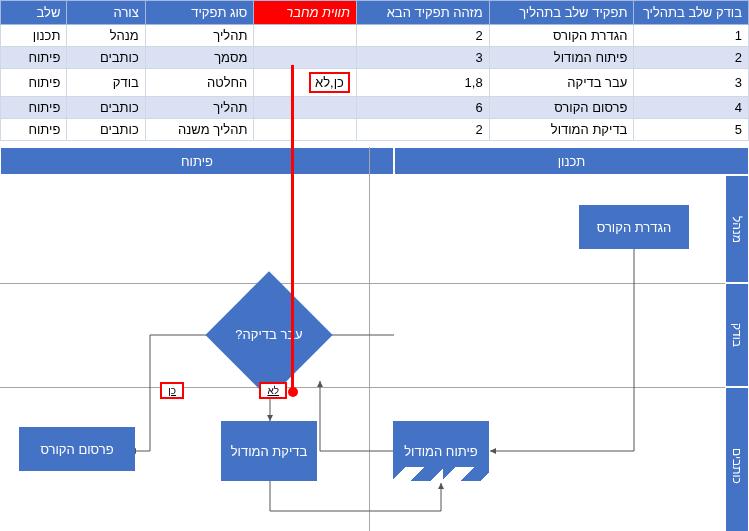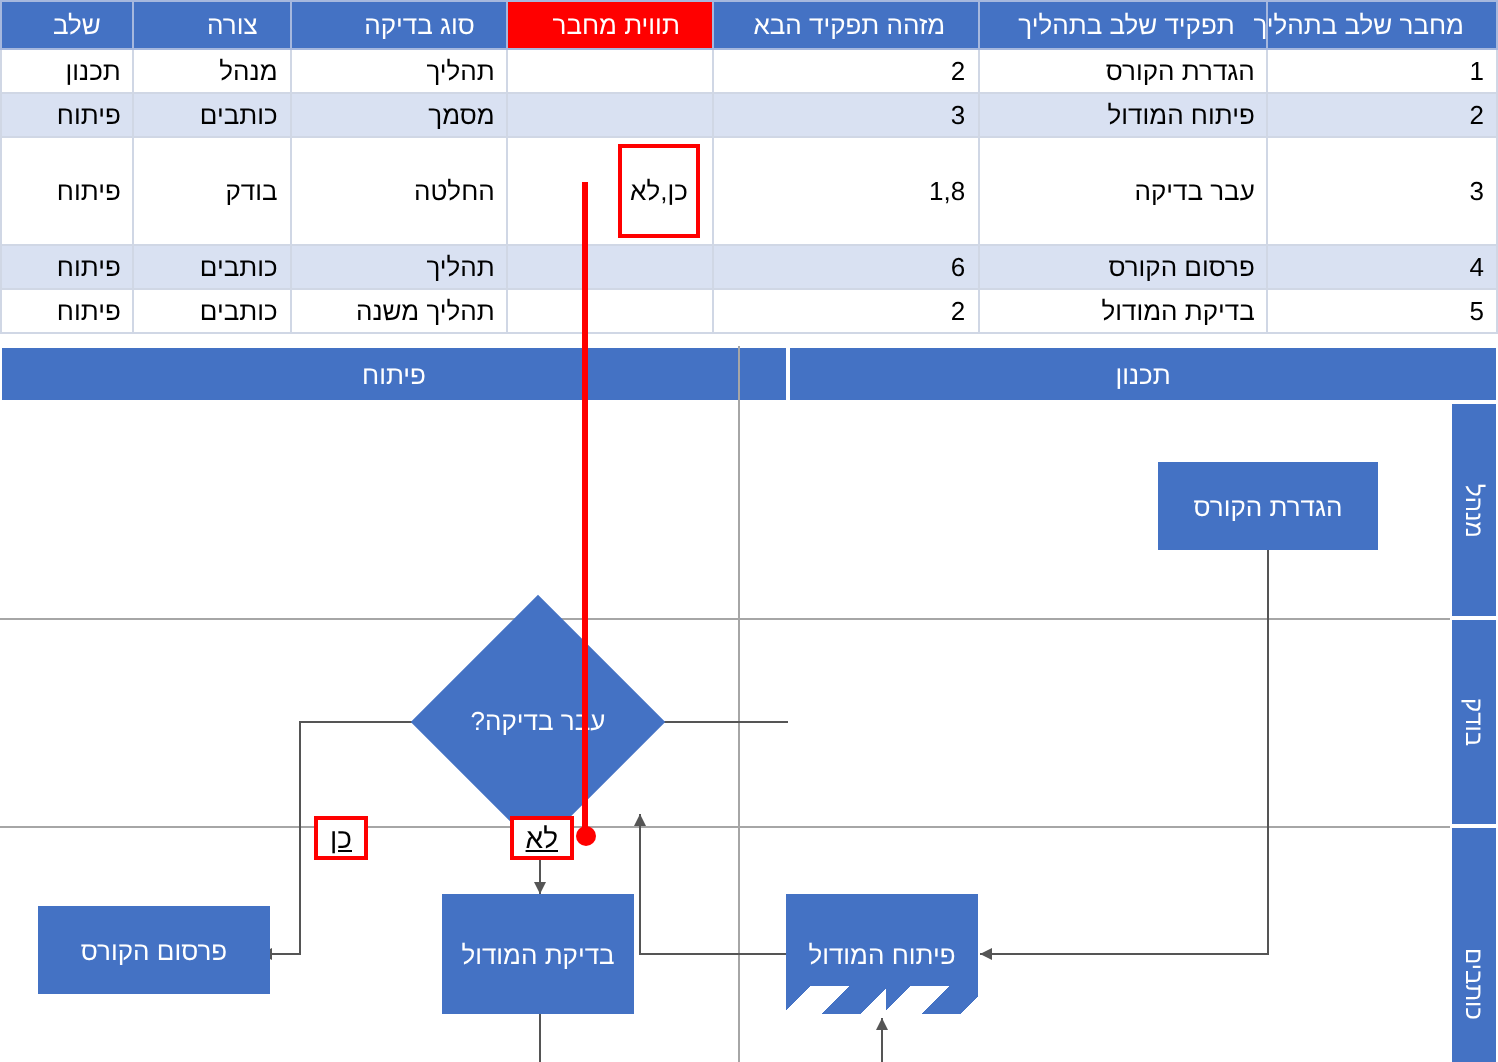--- a/index.html
+++ b/index.html
@@ -16,39 +16,40 @@
   
   table {
     width: 100%;
     border-collapse: collapse;
     table-layout: fixed;
   }
   th {
     background: #4472c4;
     color: #fff;
     font-weight: normal;
-    padding: 4px 16px;
+    padding: 4px 6px;
     text-align: right;
     border: 1px solid #a6b8de;
     white-space: nowrap;
   }
   th.hl-red {
     background: #ff0000;
+    font-style: italic;
   }
   td {
     padding: 3px 6px;
     border: 1px solid #d0d7e5;
     text-align: right;
     background: #fff;
     white-space: nowrap;
   }
   tr.band td { background: #d9e1f2; }
   td.redbox span {
     border: 2px solid #ff0000;
-    padding: 14px 4px;
+    padding: 1px 4px;
     display: inline-block;
   }
   col.c-id    { width: 95px; }
   col.c-desc  { width: 120px; }
   col.c-next  { width: 110px; }
   col.c-conn  { width: 85px; }
   col.c-shape { width: 90px; }
   col.c-role  { width: 65px; }
   col.c-phase { width: 55px; }
 
@@ -152,21 +153,21 @@
     display: flex;
     align-items: center;
     justify-content: center;
     text-align: center;
     font-size: 13px;
     line-height: 1.2;
   }
 
   .label {
     position: absolute;
-    font-size: 14px;
+    font-size: 10px;
     border: 2px solid #ff0000;
     padding: 1px 6px;
     background: #fff;
     text-decoration: underline;
   }
   .label.no  { right: 462px; top: 207px; text-align: right; }
   .label.yes { right: 565px; top: 207px; }
 
   
   .callout-line {
@@ -204,25 +205,25 @@
     <col class="c-id">
       <col class="c-desc">
       <col class="c-next">
       <col class="c-conn">
     <col class="c-shape">
       <col class="c-role">
       <col class="c-phase">
   </colgroup>
   <thead>
     <tr>
-      <th>מחבר שלב בתהליך</th>
+      <th>בודק שלב בתהליך</th>
       <th>תפקיד שלב בתהליך</th>
       <th>מזהה תפקיד הבא</th>
       <th class="hl-red">תווית מחבר</th>
-      <th>סוג בדיקה</th>
+      <th>סוג תפקיד</th>
       <th>צורה</th>
       <th>שלב</th>
     </tr>
   </thead>
   <tbody>
     <tr>
       <td>1</td>
       <td>הגדרת הקורס</td>
       <td>2</td>
       <td></td>

